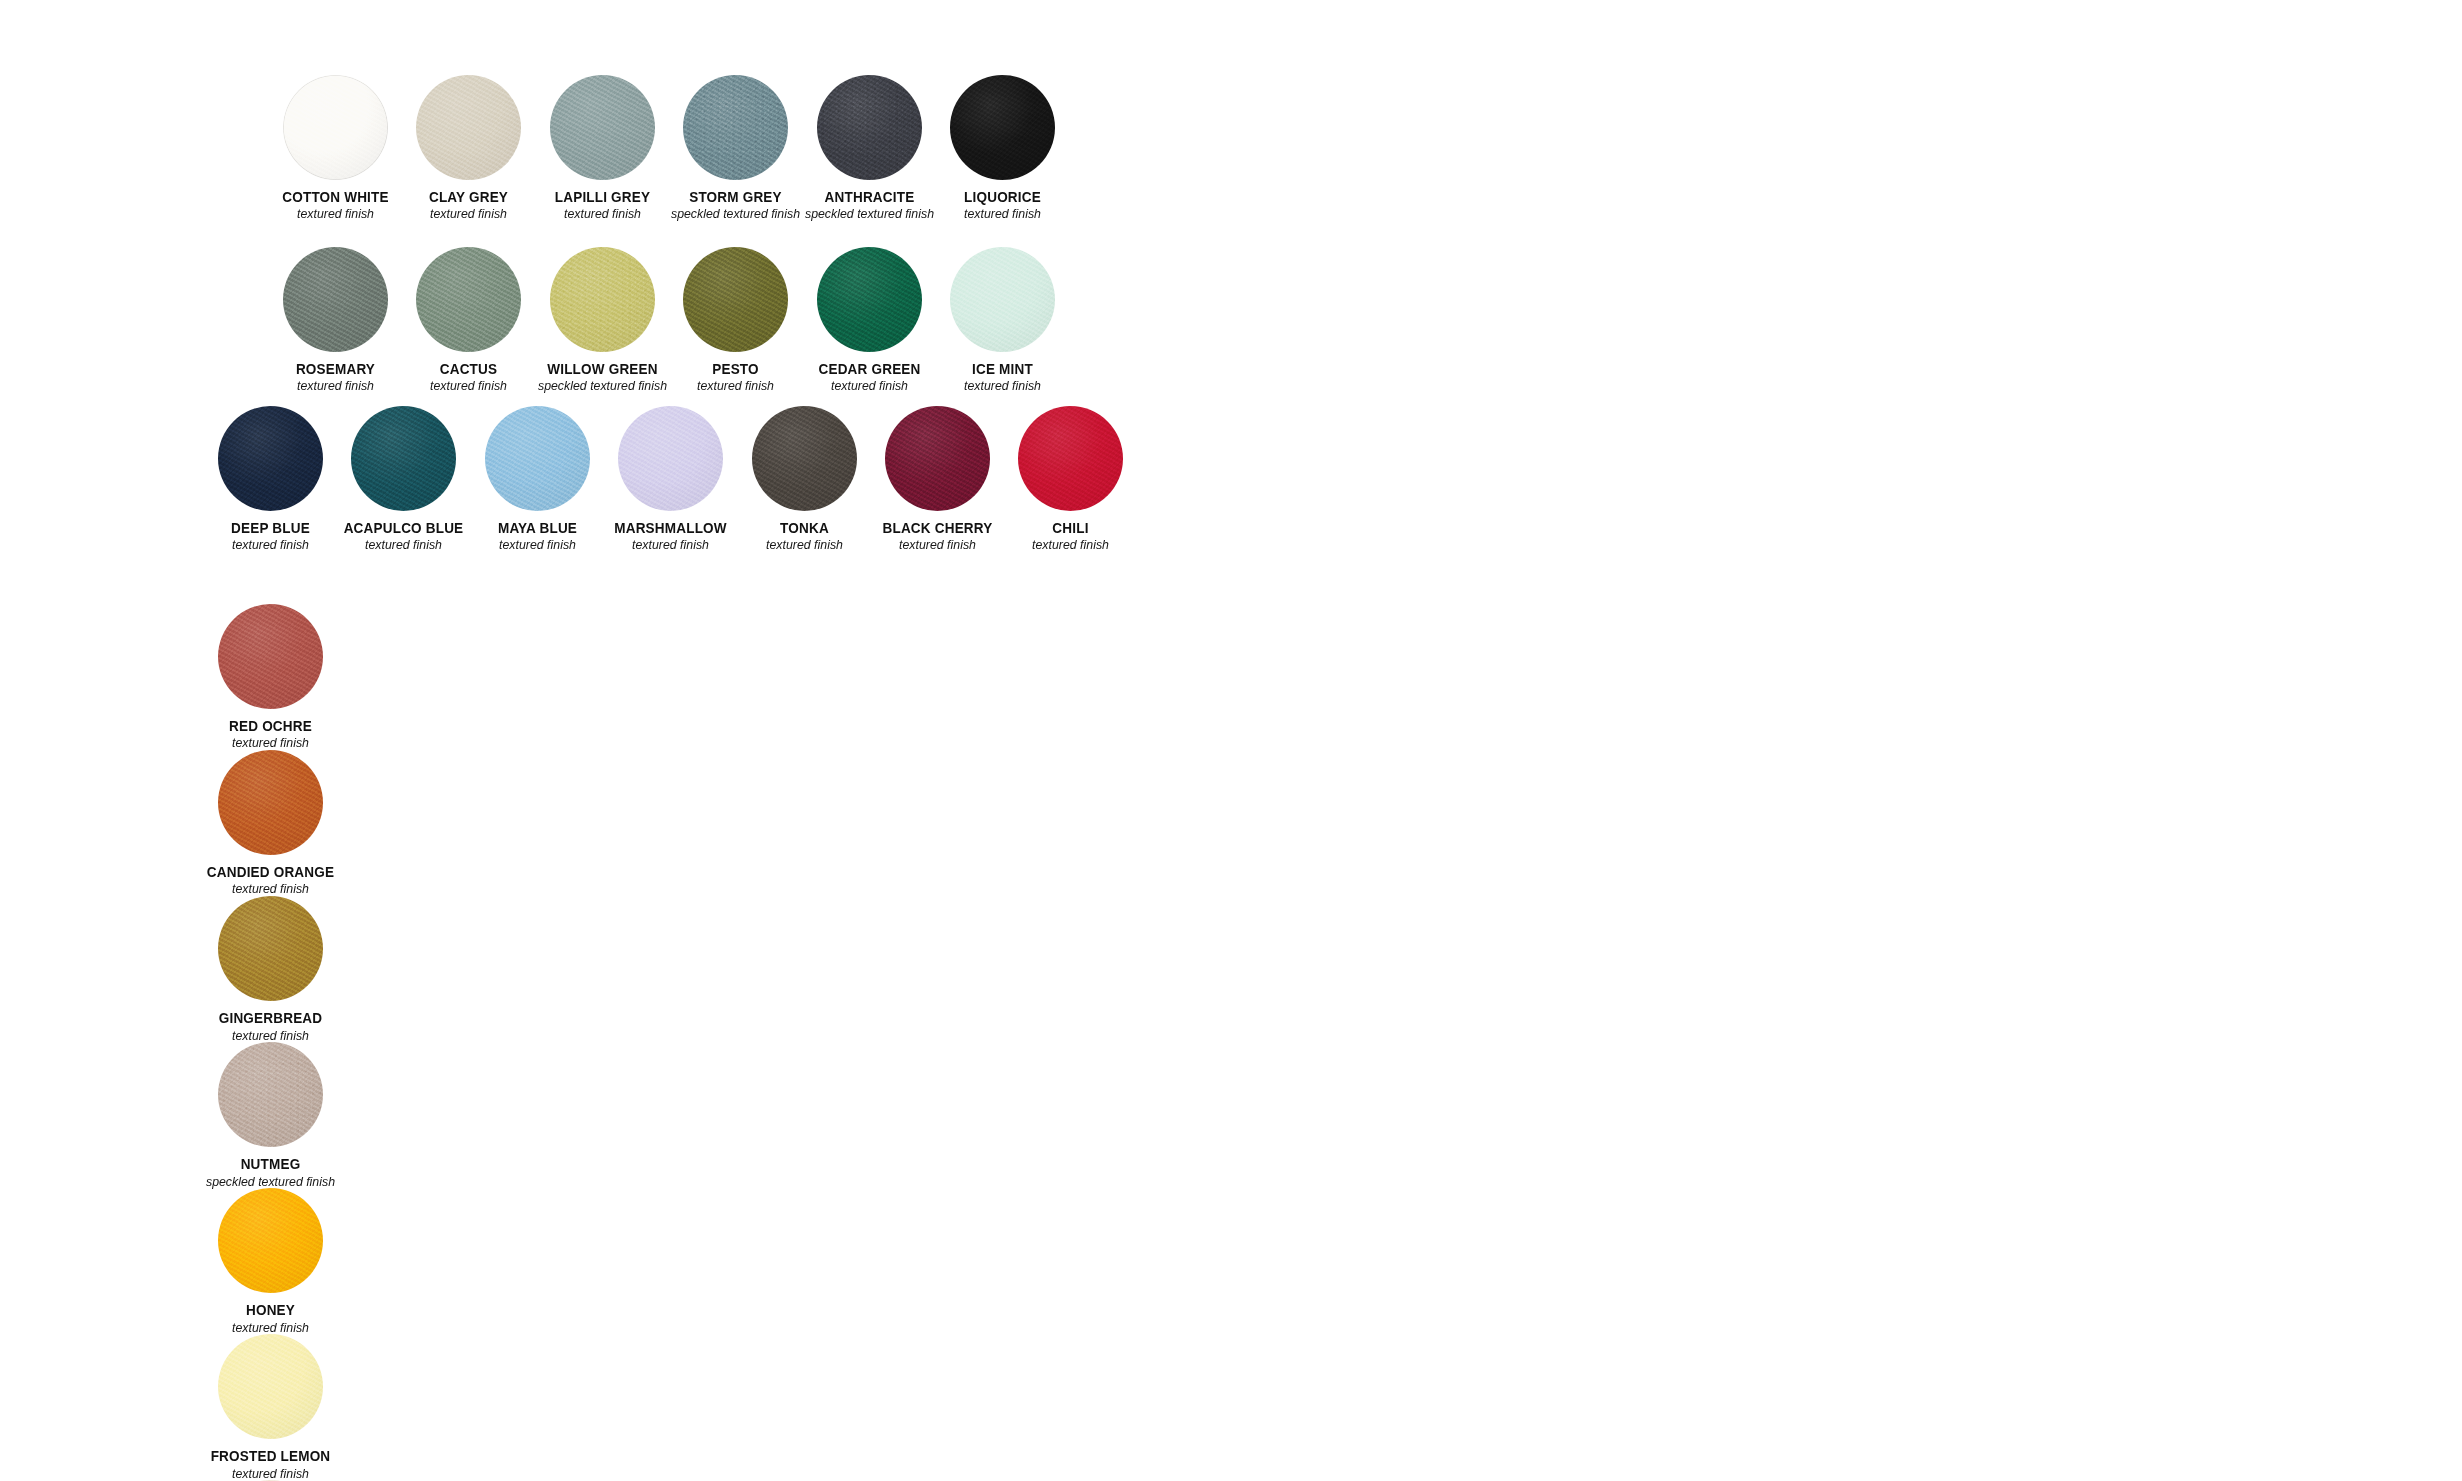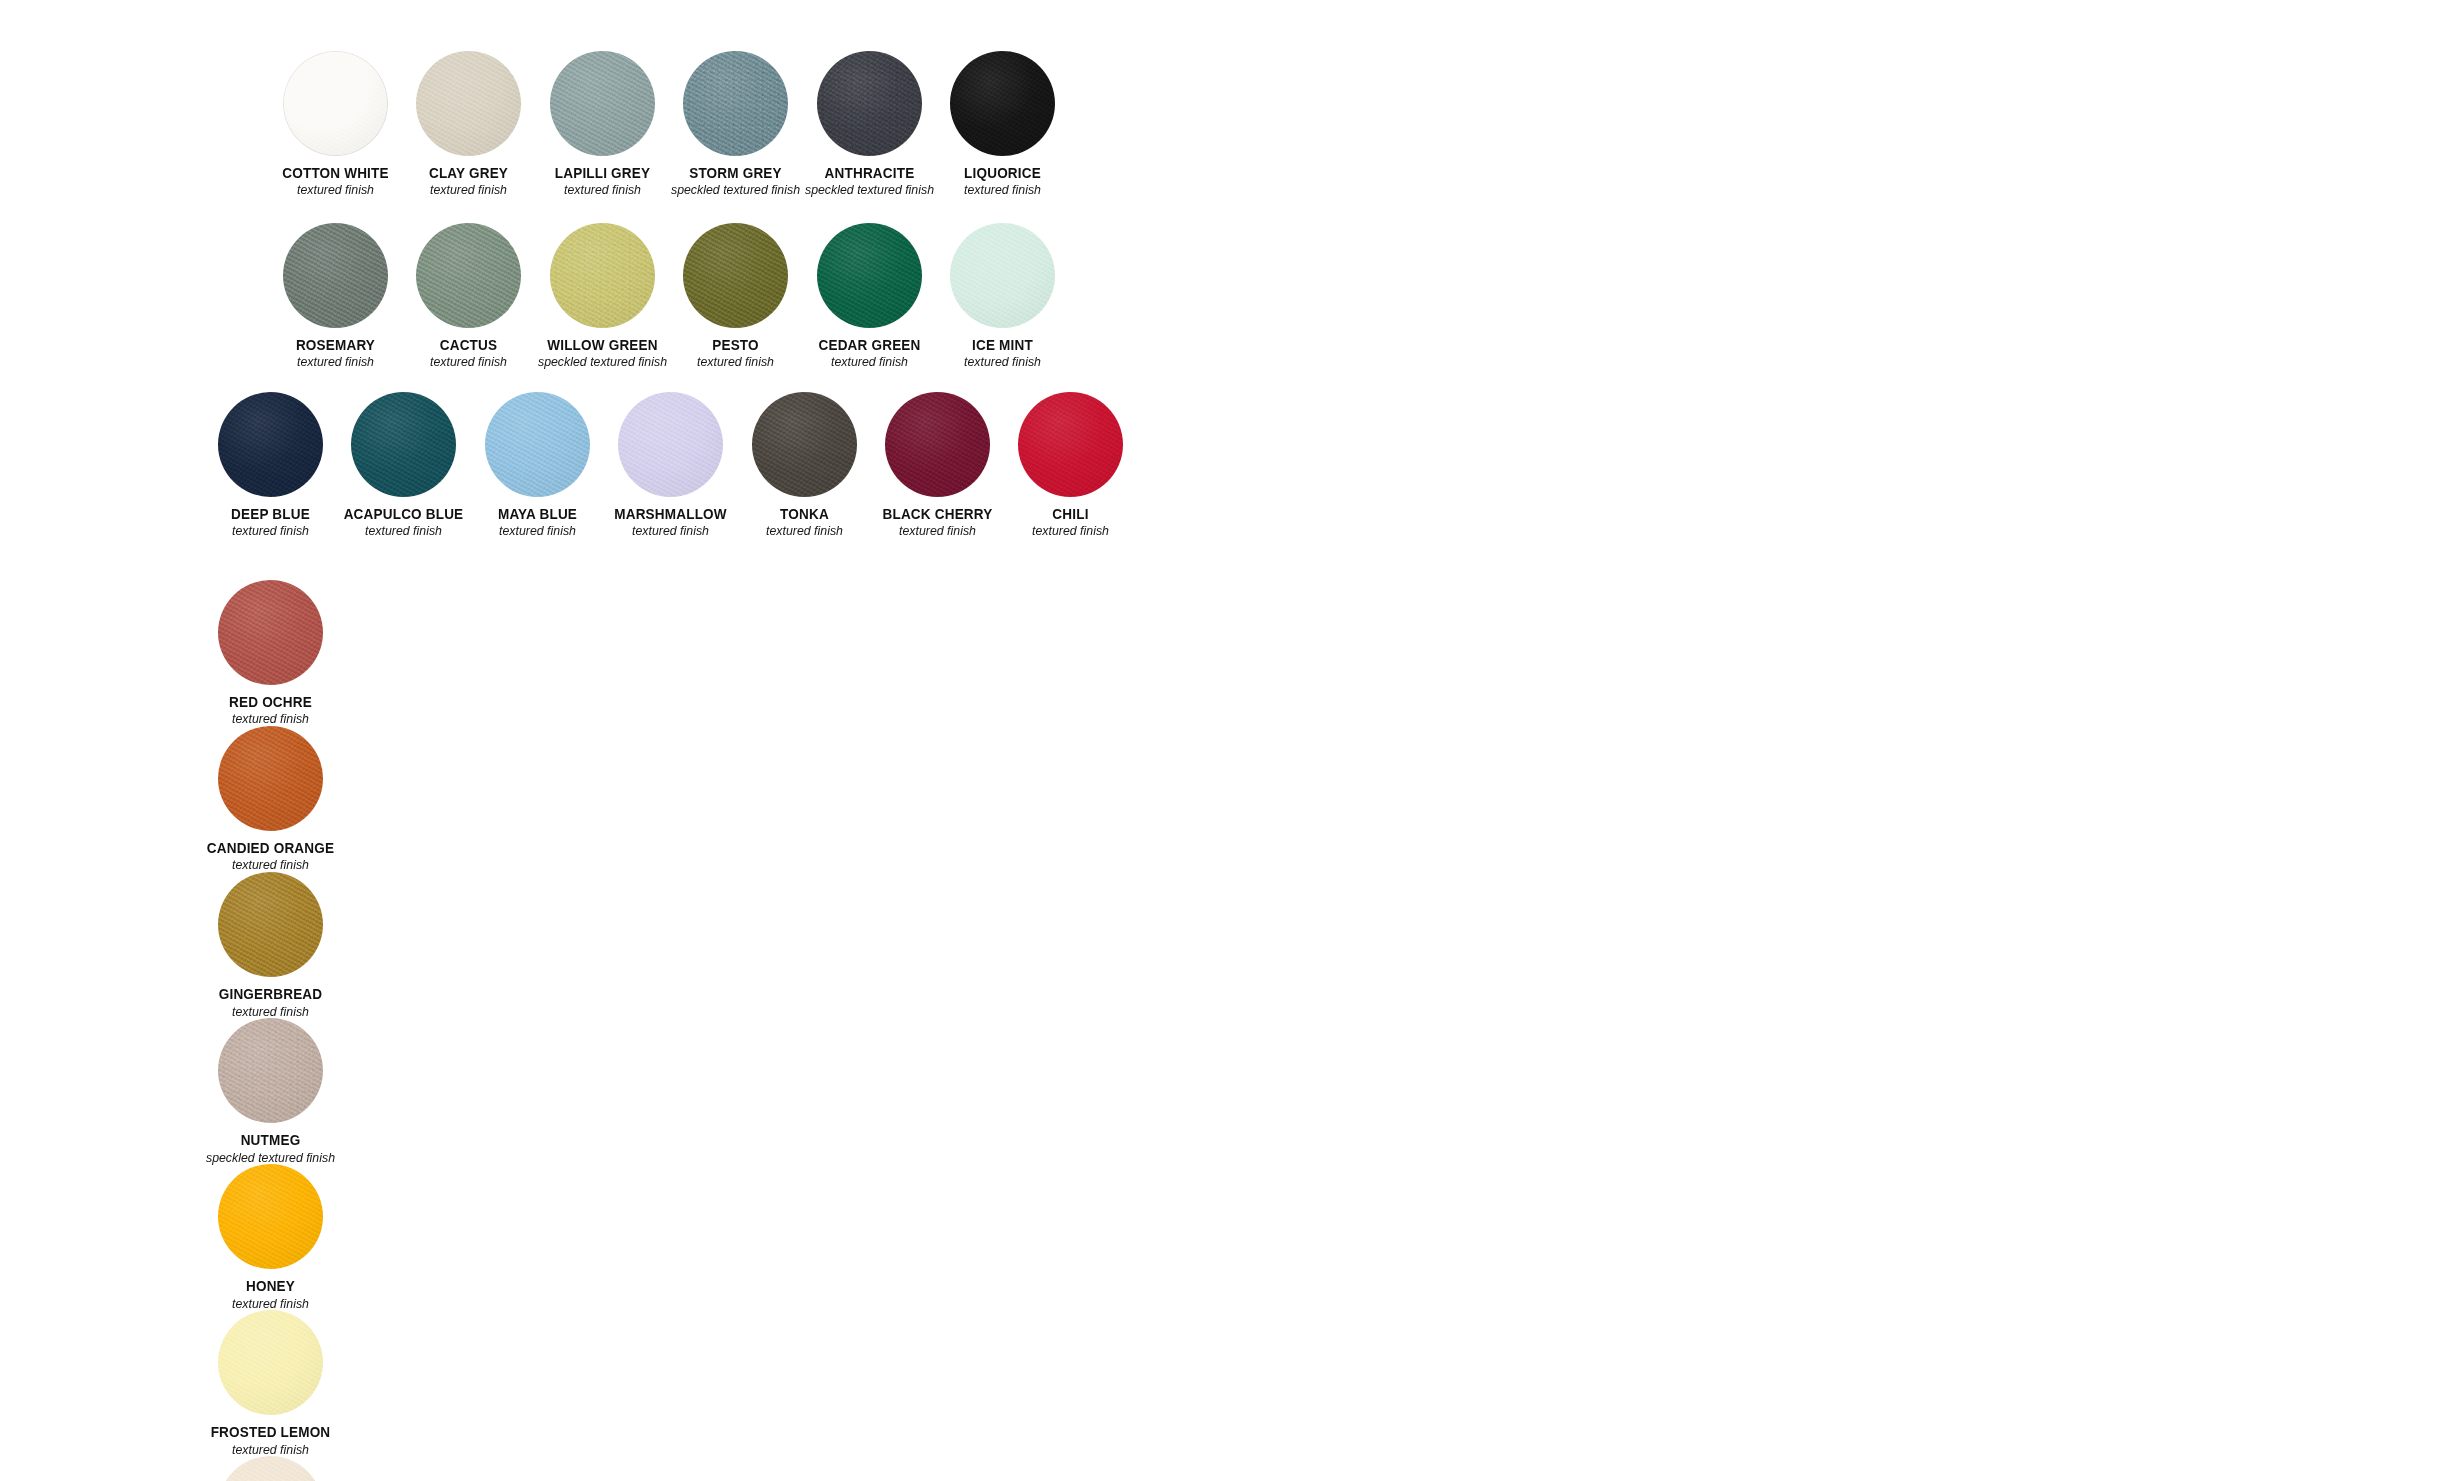--- a/index.html
+++ b/index.html
@@ -14,32 +14,33 @@
     font-family: "Liberation Sans", sans-serif;
     -webkit-font-smoothing: antialiased;
     overflow: hidden;
     position: relative;
   }
 
   #palette-sheet {
     position: absolute;
     inset: 0;
     background: #ffffff;
+    margin-top: 24px;
   }
 
   .swatch-row {
     position: absolute;
     display: flex;
     align-items: flex-start;
   }
 
   
   #row-greys     { left: 277px;  top: 51px;   }
   #row-greens    { left: 277px;  top: 223px; justify-content: flex-end;  }
-  #row-blues-reds{ left: 212px;  top: 392px;  }
+  #row-blues-reds{ left: 212px;  top: 382px;  }
   #row-warms     { left: 212px;  top: 580px; flex-direction: column;  }
 
   .swatch-cell {
     width: 117px;
     margin-right: 16.4px;
     display: flex;
     flex-direction: column;
     align-items: center;
   }
   .swatch-cell:last-child { margin-right: 0; }

